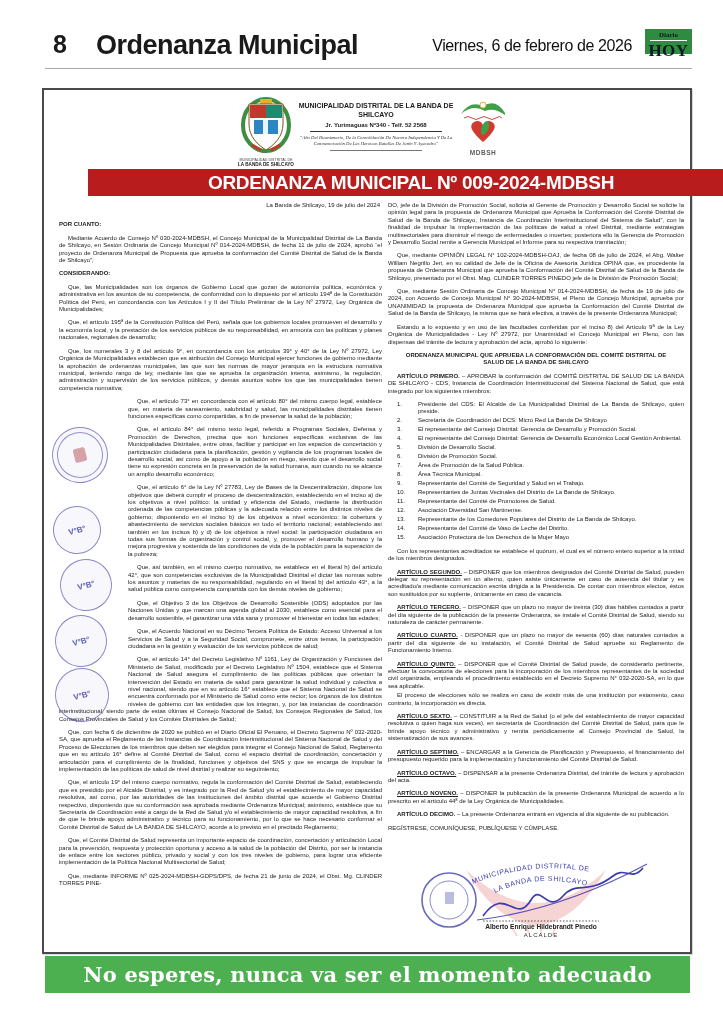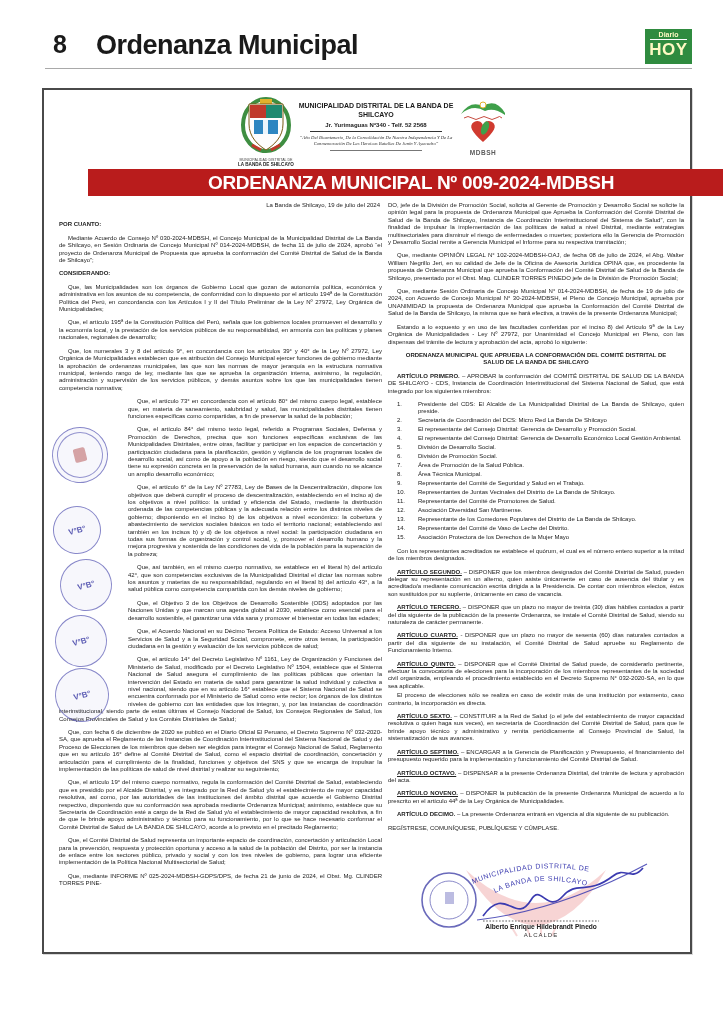--- a/index.html
+++ b/index.html
@@ -3,21 +3,21 @@
 <meta charset="utf-8">
 <style>
   html,body{margin:0;padding:0;background:#fff;}
   #page{position:relative;width:723px;height:1024px;background:#fff;overflow:hidden;
         font-family:"Liberation Sans",sans-serif;color:#1a1a1a;}
 
   
   .pnum{position:absolute;left:53px;top:30px;font-size:25px;font-weight:bold;}
   .ptitle{position:absolute;left:96px;top:30px;font-size:27px;font-weight:bold;letter-spacing:-0.5px;}
   .pdate{position:absolute;left:360px;top:37px;width:272px;text-align:right;font-size:16px;letter-spacing:-0.4px;color:#111;}
-  .hoy{position:absolute;left:645px;top:29px;width:47px;height:35px;background:#2f8b3f;color:#fef9c3;text-align:center;}
+  .hoy{position:absolute;left:645px;top:29px;width:47px;height:25px;background:#2f8b3f;color:#0f172a;text-align:center;font-family:Liberation Serif, serif;}
   .hoy .d{font-size:7px;font-weight:bold;margin:2px 5px 0;border-bottom:1px solid #fff;padding-bottom:1px;}
   .hoy .n{font-size:17px;font-weight:bold;line-height:20px;letter-spacing:.5px;}
   .header-rule{position:absolute;left:45px;top:68px;width:647px;height:1px;background:#a9a9a9;}
 
   
   .doc{position:absolute;left:42px;top:88px;width:646px;height:862px;background:#fff;
        border:2px solid #4a4a4a;box-shadow:1px 1px 0 #d9d9d9;}
 
   
   .crest{position:absolute;left:193px;top:7px;width:58px;text-align:center;}
@@ -70,20 +70,21 @@
     color:#fff;text-align:center;line-height:37px;font-size:21px;font-weight:bold;
     font-family:"DejaVu Serif",serif;letter-spacing:0.2px;}
 </style>
 </head>
 <body>
 
 <div id="page">
 
   <div class="pnum">8</div>
   <div class="ptitle">Ordenanza Municipal</div>
+  <div class="pdate">Viernes, 6 de febrero de 2026</div>
   <div class="hoy">
     <div class="d">Diario</div>
     <div class="n">HOY</div>
   </div>
   <div class="header-rule"></div>
 
   <div class="doc">
 
     <div class="crest">
       <svg width="54" height="56" viewBox="0 0 54 56">
@@ -271,14 +272,17 @@
       </div>
     <div class="stamp" style="left:11px;top:525px;width:50px;height:50px;">
         <span>V°B°</span>
       </div>
     <div class="stamp" style="left:11px;top:578px;width:52px;height:52px;">
         <span>V°B°</span>
       </div>
 
   </div>
 
+  <div class="footer">
+    <span>No esperes, nunca va ser el momento adecuado</span>
+  </div>
 
 </div>
 
 </body></html>

